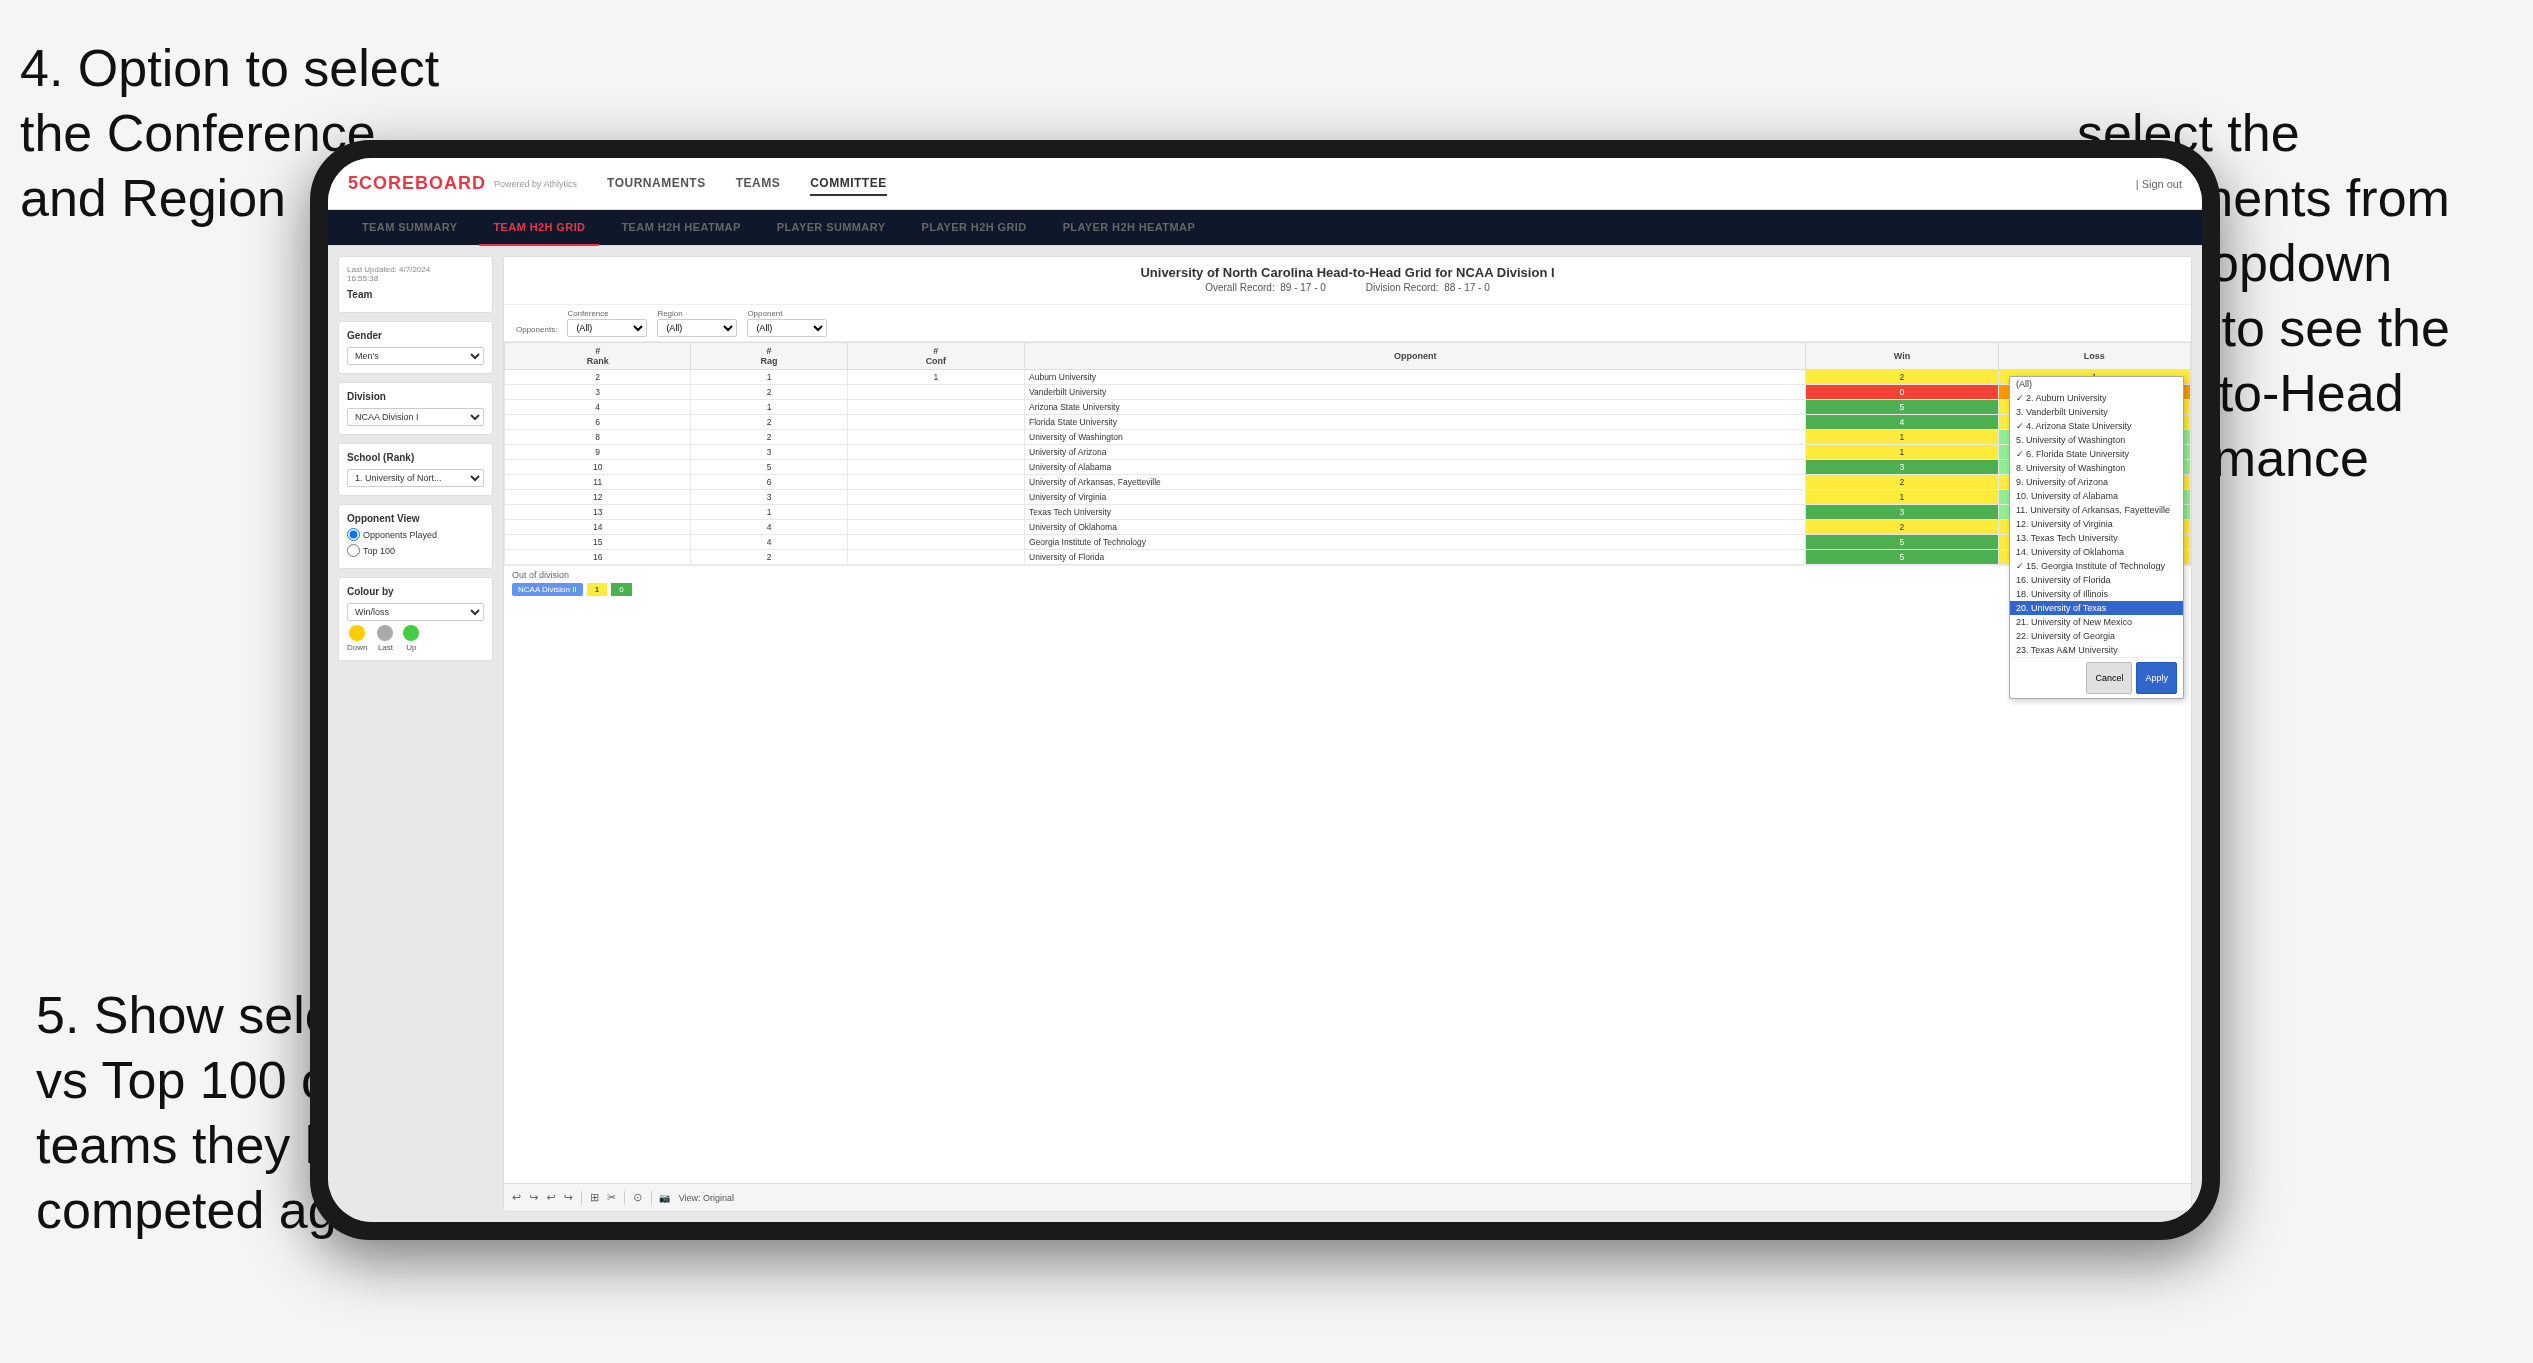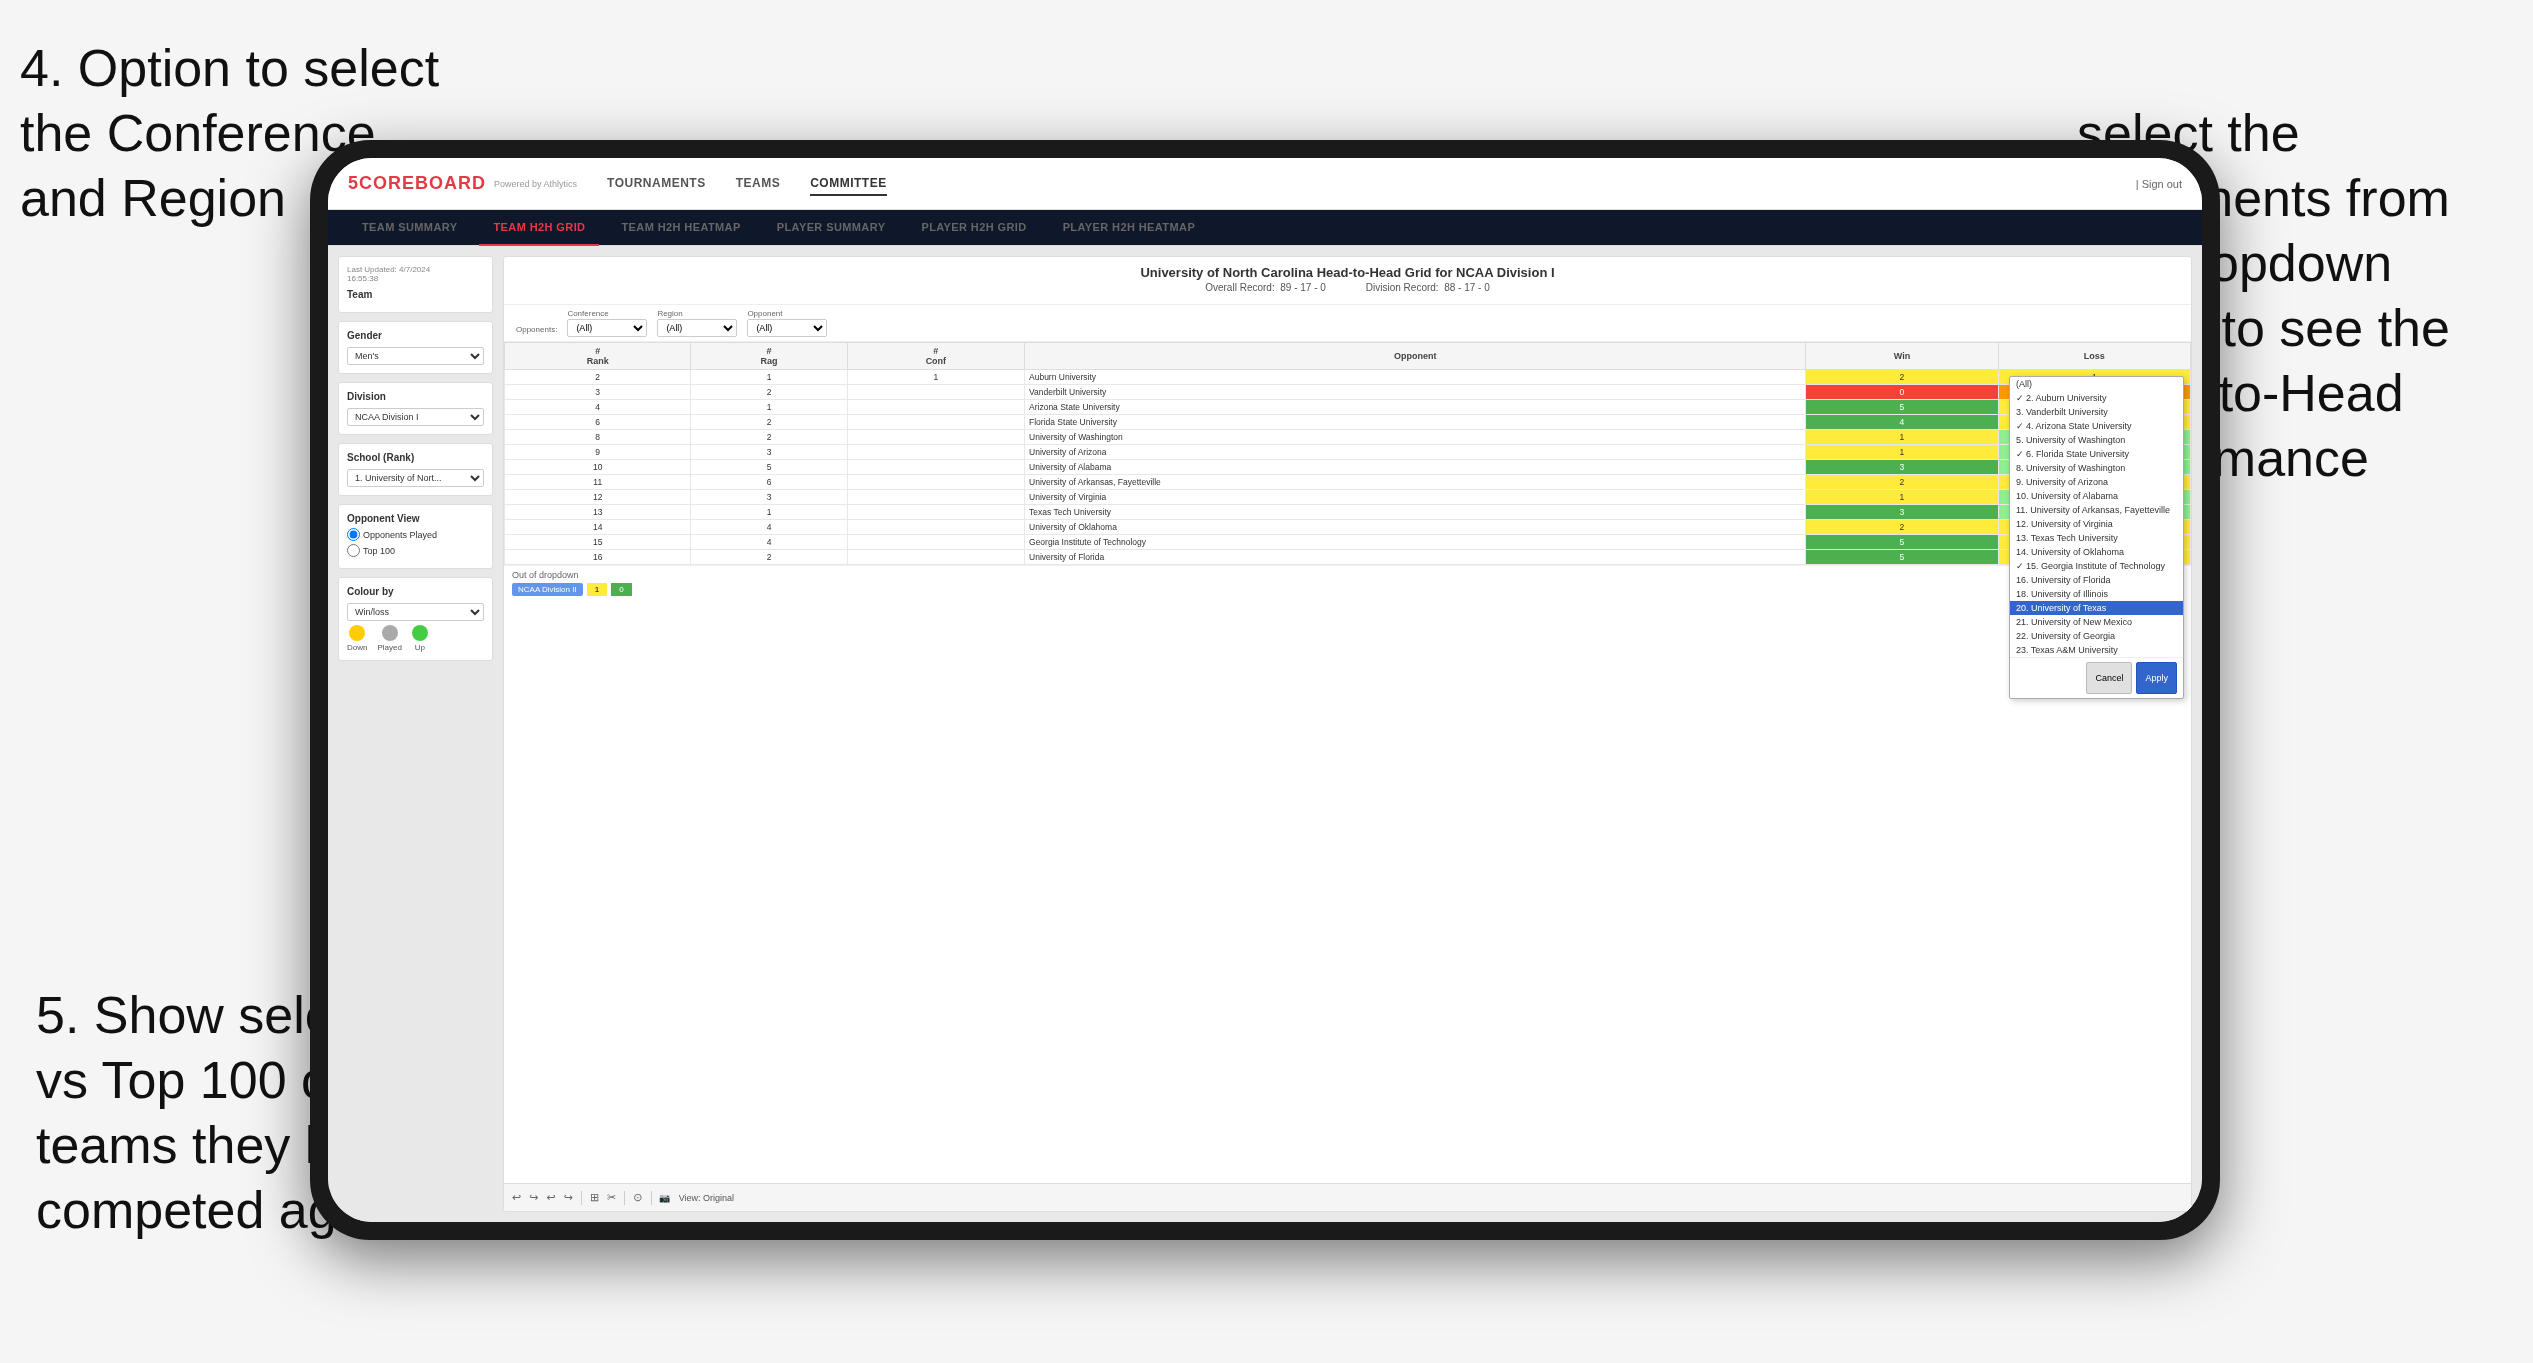--- a/index.html
+++ b/index.html
@@ -600,21 +600,21 @@
           <select class="sidebar-select">
             <option>Win/loss</option>
           </select>
           <div class="legend">
             <div class="legend-item">
               <div class="legend-circle" style="background:#ffcc00;"></div>
               <span class="legend-text">Down</span>
             </div>
             <div class="legend-item">
               <div class="legend-circle" style="background:#aaaaaa;"></div>
-              <span class="legend-text">Played</span>
+              <span class="legend-text">Last</span>
             </div>
             <div class="legend-item">
               <div class="legend-circle" style="background:#44cc44;"></div>
               <span class="legend-text">Up</span>
             </div>
           </div>
         </div>
       </div>
 
       <div class="grid-wrapper">
@@ -770,21 +770,21 @@
       <td class="cell-num">2</td>
       <td class="cell-conf"></td>
       <td class="cell-opponent">University of Florida</td>
       <td class="cell-win win-cell-green">5</td>
       <td class="cell-loss loss-cell-num">1</td>
     </tr>
                 </tbody>
             </table>
 
             <div class="out-of-division">
-              <div class="out-div-label">Out of dropdown</div>
+              <div class="out-div-label">Out of division</div>
               <div class="out-div-row">
                 <span class="out-div-badge">NCAA Division II</span>
                 <span class="out-div-win">1</span>
                 <span class="out-div-loss">0</span>
               </div>
             </div>
           </div>
 
           <div class="toolbar">
             <span class="toolbar-icon">↩</span>

